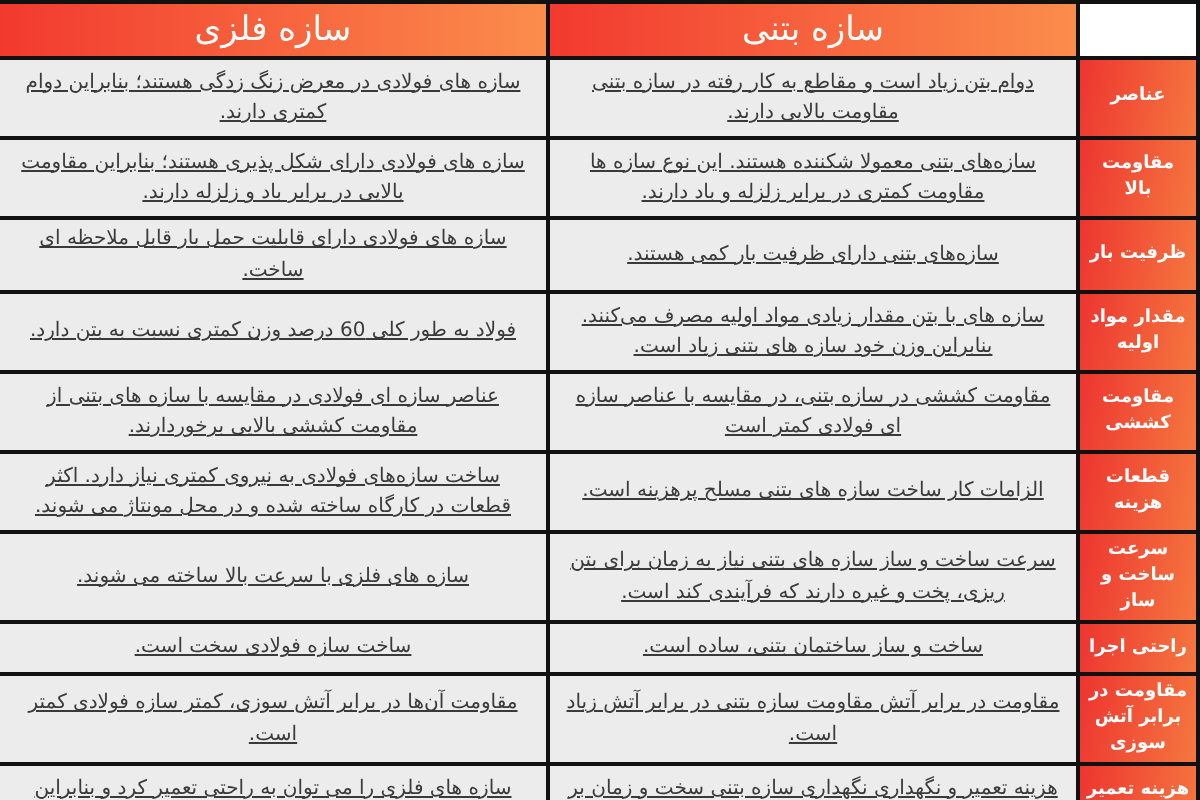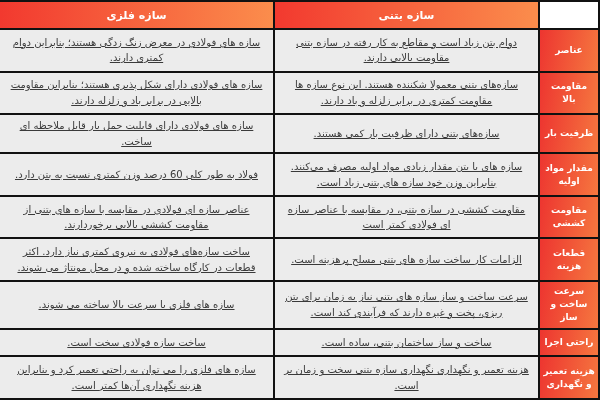--- a/index.html
+++ b/index.html
@@ -28,22 +28,22 @@
   col.criteria-col{width:60px;}
   col.concrete-col{width:265px;}
   col.steel-col{width:275px;}
   thead tr{height:28px;}
   tbody tr{height:40px;}
   tbody tr:nth-child(3),
   tbody tr:nth-child(8){height:26px;}
   th.col-header{
     background:linear-gradient(to right,var(--header-grad-start),var(--header-grad-end));
     color:#ffffff;
-    font-size:11px;
-    font-weight:700;
+    font-size:17px;
+    font-weight:400;
     letter-spacing:0;
     margin-left:24px;
   }
   th.corner-cell{
     background:#ffffff;
   }
   th.row-label{
     background:linear-gradient(100deg,var(--label-grad-start),var(--label-grad-end));
     color:#ffffff;
     font-size:9px;
@@ -118,20 +118,25 @@
     <td class="body-cell">سرعت ساخت و ساز سازه های بتنی نیاز به زمان برای بتن ریزی، پخت و غیره دارند که فرآیندی کند است.</td>
     <td class="body-cell">سازه های فلزی با سرعت بالا ساخته می شوند.</td>
   </tr>
 
   <tr>
     <th class="row-label">راحتی اجرا</th>
     <td class="body-cell">ساخت و ساز ساختمان بتنی، ساده است.</td>
     <td class="body-cell">ساخت سازه فولادی سخت است.</td>
   </tr>
 
+  <tr>
+    <th class="row-label">مقاومت در برابر آتش سوزی</th>
+    <td class="body-cell">مقاومت در برابر آتش مقاومت سازه بتنی در برابر آتش زیاد است.</td>
+    <td class="body-cell">مقاومت آن‌ها در برابر آتش سوزی، کمتر سازه فولادی کمتر است.</td>
+  </tr>
 
   <tr>
     <th class="row-label">هزینه تعمیر و نگهداری</th>
     <td class="body-cell">هزینه تعمیر و نگهداری نگهداری سازه بتنی سخت و زمان بر است.</td>
     <td class="body-cell">سازه های فلزی را می توان به راحتی تعمیر کرد و بنابراین هزینه نگهداری آن‌ها کمتر است.</td>
   </tr>
 </tbody>
 </table>
 
 </body></html>

